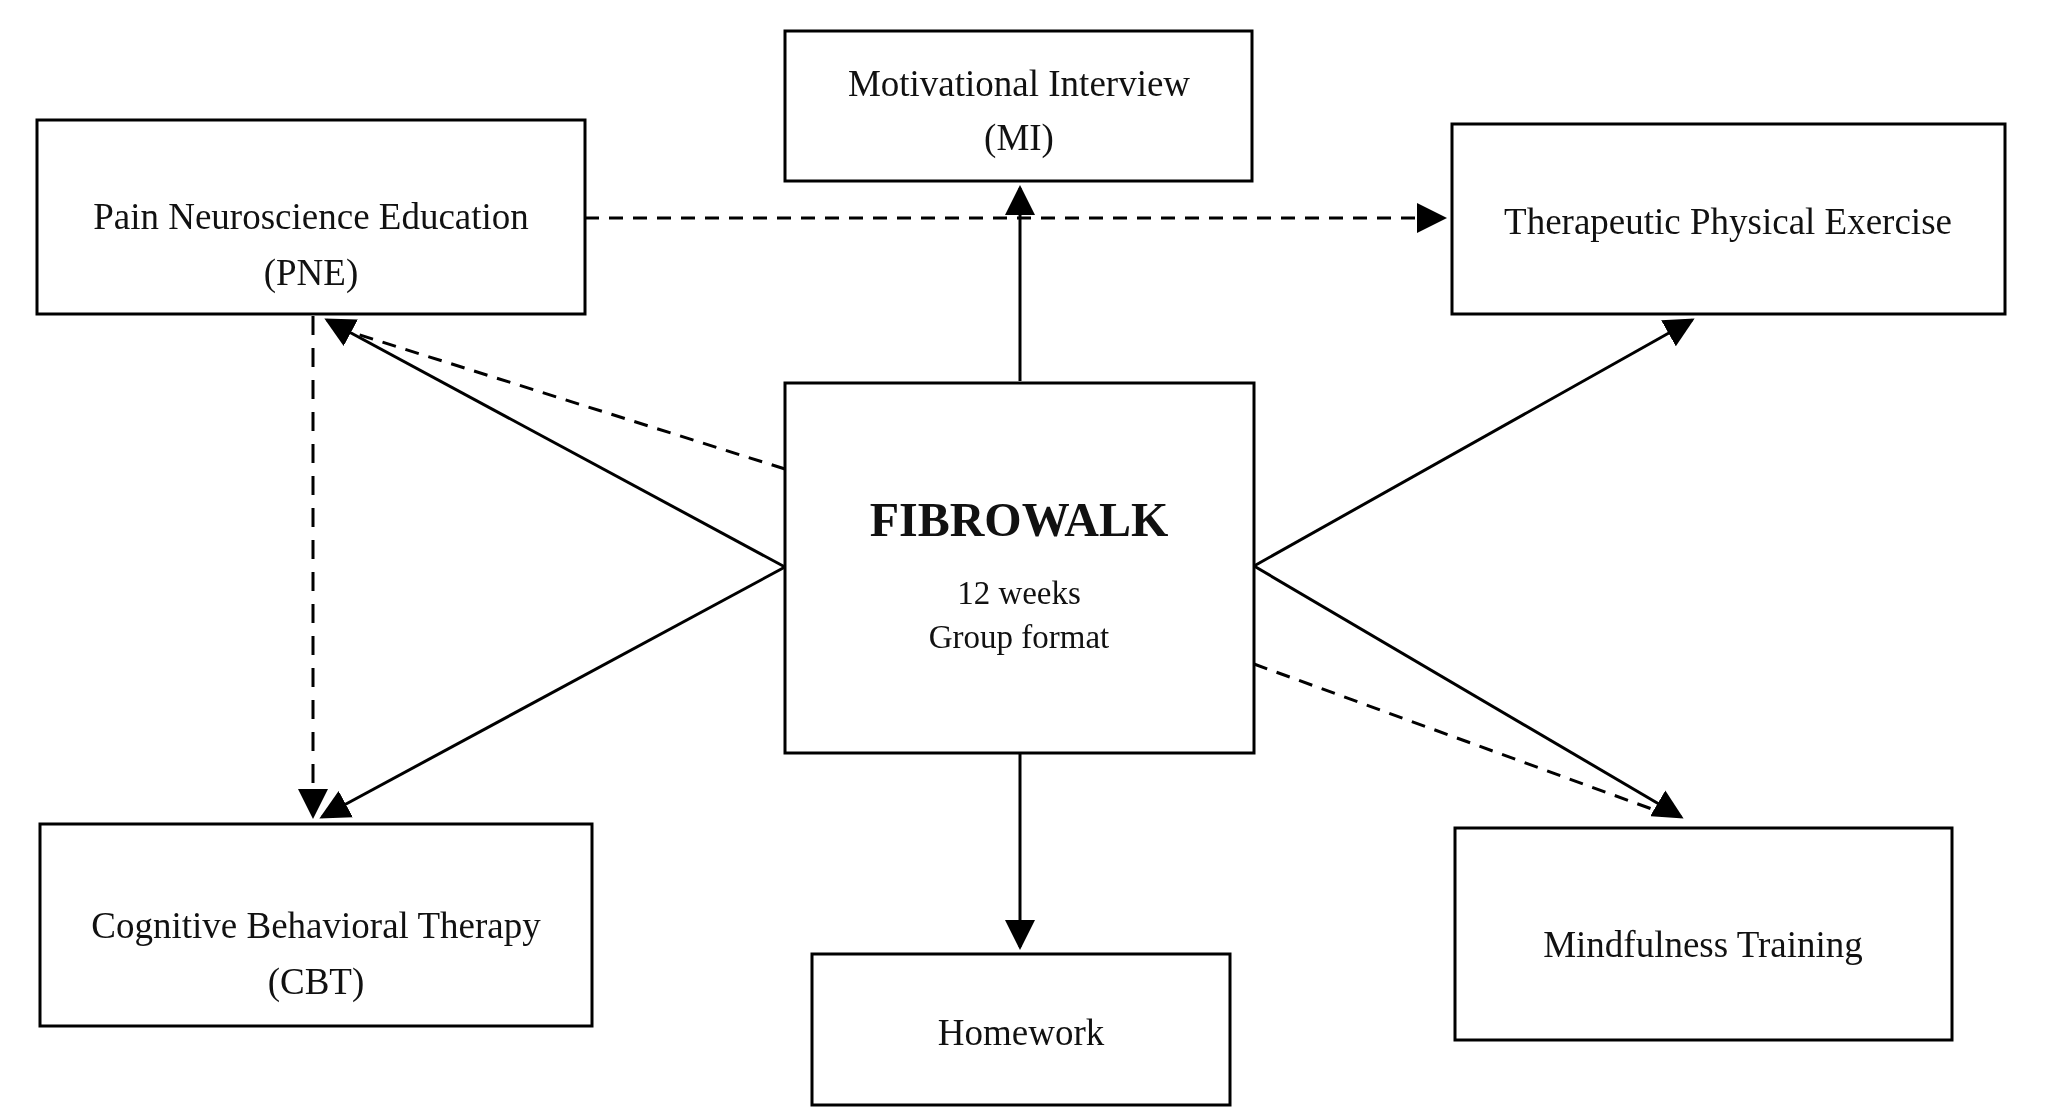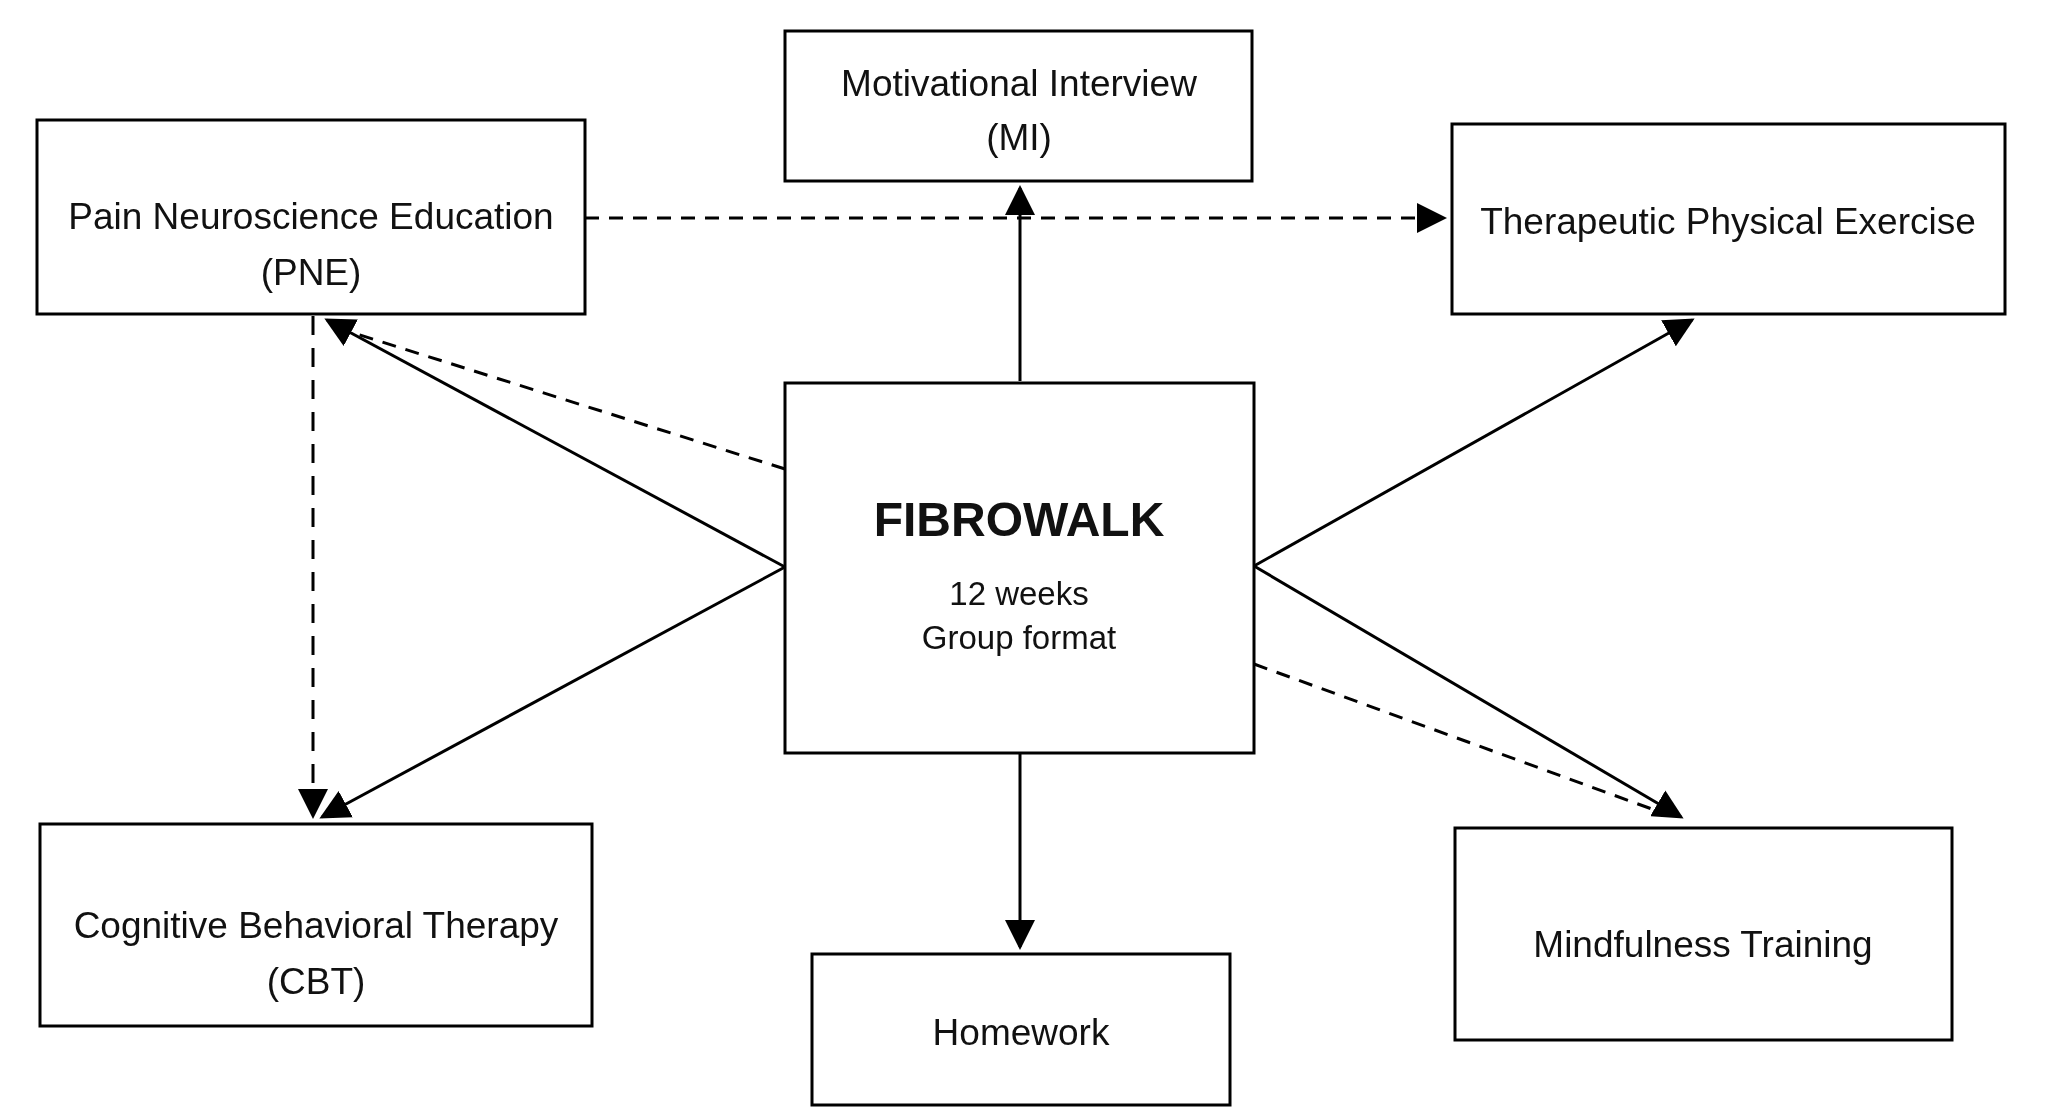--- a/index.html
+++ b/index.html
@@ -5,21 +5,21 @@
   html, body {
     margin: 0;
     padding: 0;
     background: #ffffff;
   }
   #canvas {
     position: relative;
     width: 2048px;
     height: 1120px;
     background: #ffffff;
-    font-family: Liberation Sans, sans-serif;
+    font-family: Liberation Serif, serif;
   }
   svg { display: block; }
   .box {
     fill: #ffffff;
     stroke: #000000;
     stroke-width: 3;
   }
   .edge {
     stroke: #000000;
     stroke-width: 3;

